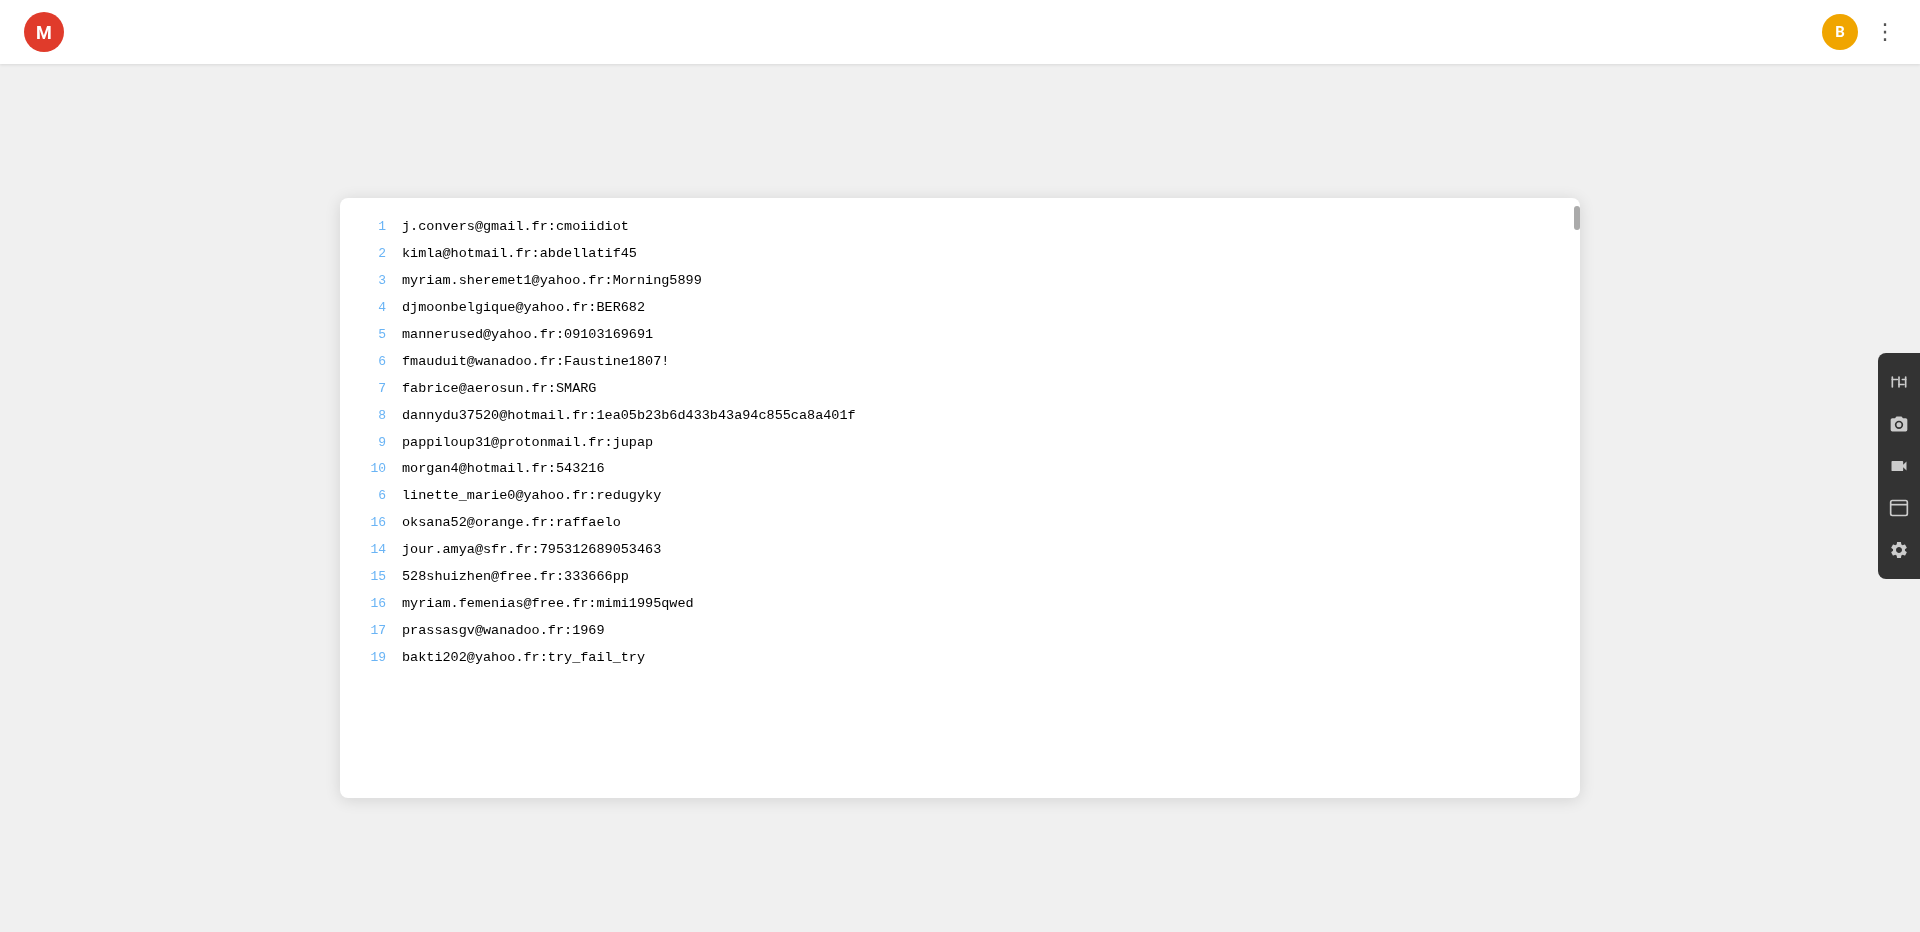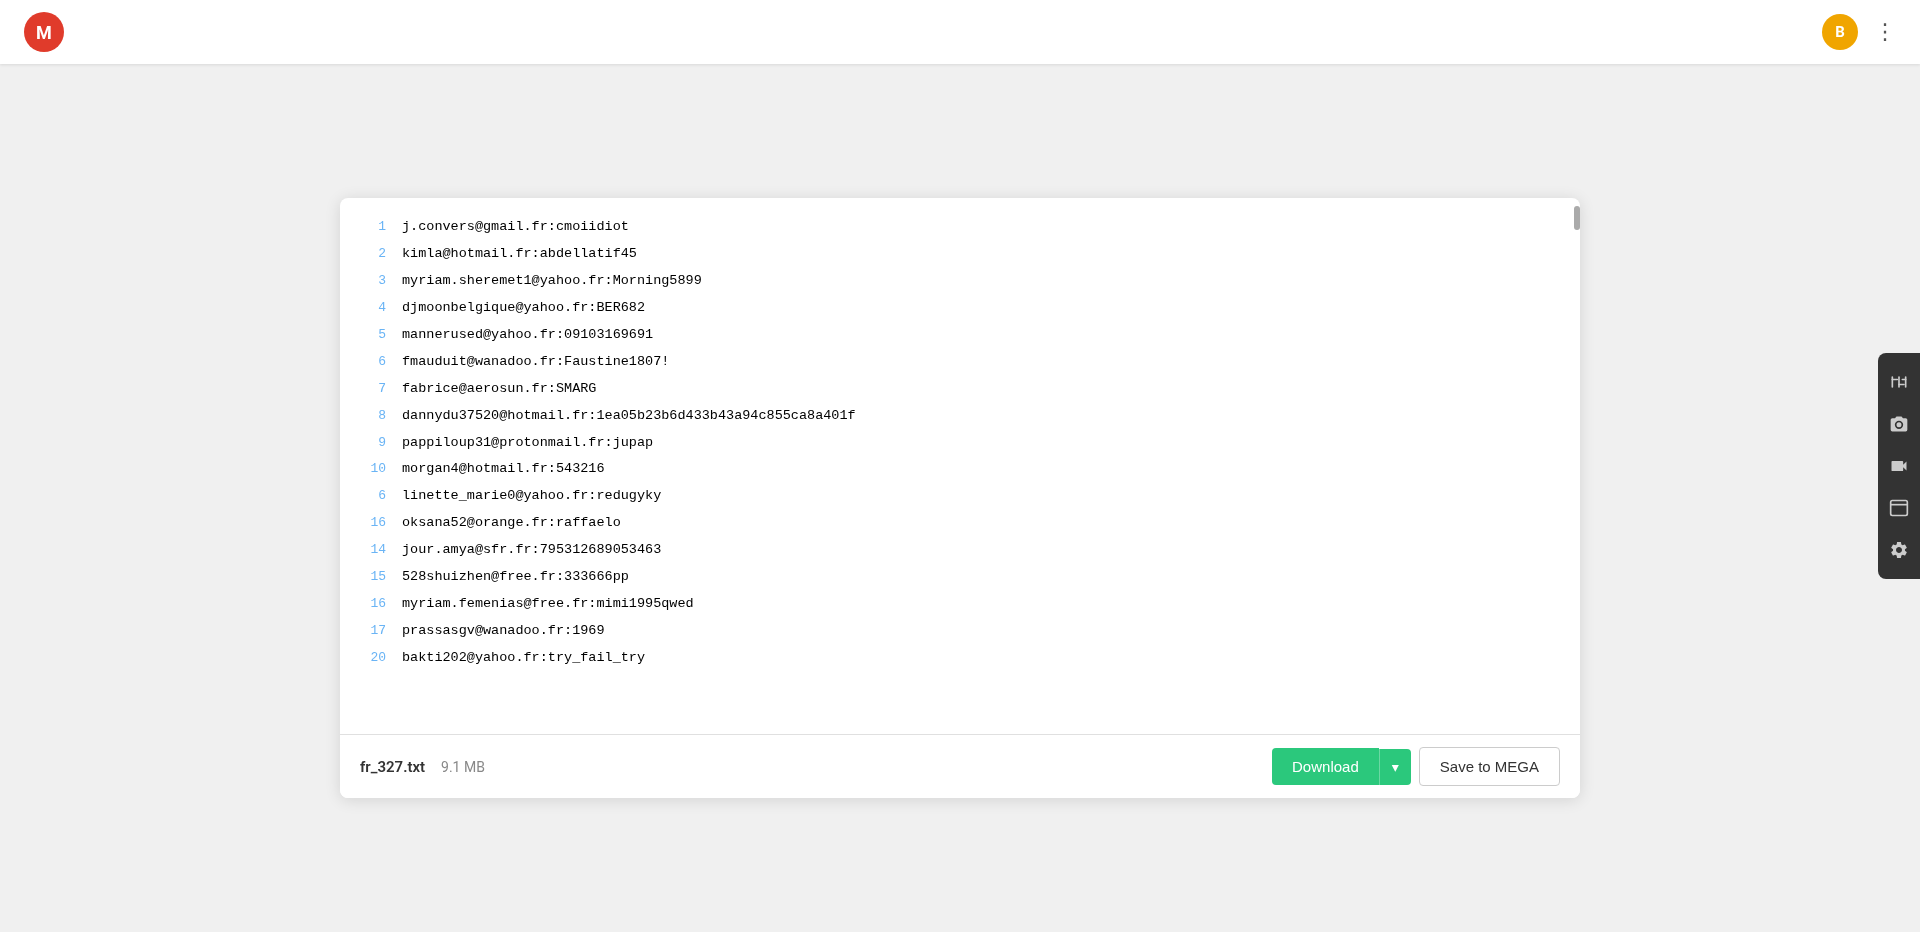--- a/index.html
+++ b/index.html
@@ -324,42 +324,27 @@
           </div>
           <div class="file-line">
             <span class="line-number">16</span>
             <span class="line-content">myriam.femenias@free.fr:mimi1995qwed</span>
           </div>
           <div class="file-line">
             <span class="line-number">17</span>
             <span class="line-content">prassasgv@wanadoo.fr:1969</span>
           </div>
           <div class="file-line">
-            <span class="line-number">20</span>
+            <span class="line-number">19</span>
             <span class="line-content">bakti202@yahoo.fr:try_fail_try</span>
           </div>
         </div>
       <div class="scroll-indicator"></div>
     </div>
 
-    <div class="bottom-bar">
-      <div class="file-info">
-        <span class="file-name">fr_327.txt</span>
-        <span class="file-size">9.1 MB</span>
-      </div>
-      <div class="action-buttons">
-        <button class="download-btn">
-          <span>Download</span>
-        </button>
-        <button class="download-dropdown">
-          <span>▾</span>
-        </button>
-        <button class="save-mega-btn">Save to MEGA</button>
-      </div>
-    </div>
 
   </div>
 
 </div>
 
 <div class="right-tool-panel">
   <button class="tool-btn">
     <svg viewBox="0 0 24 24" xmlns="http://www.w3.org/2000/svg">
       <rect x="3" y="5" width="2" height="14" rx="1"></rect>
       <rect x="3" y="8" width="8" height="2" rx="1"></rect>

